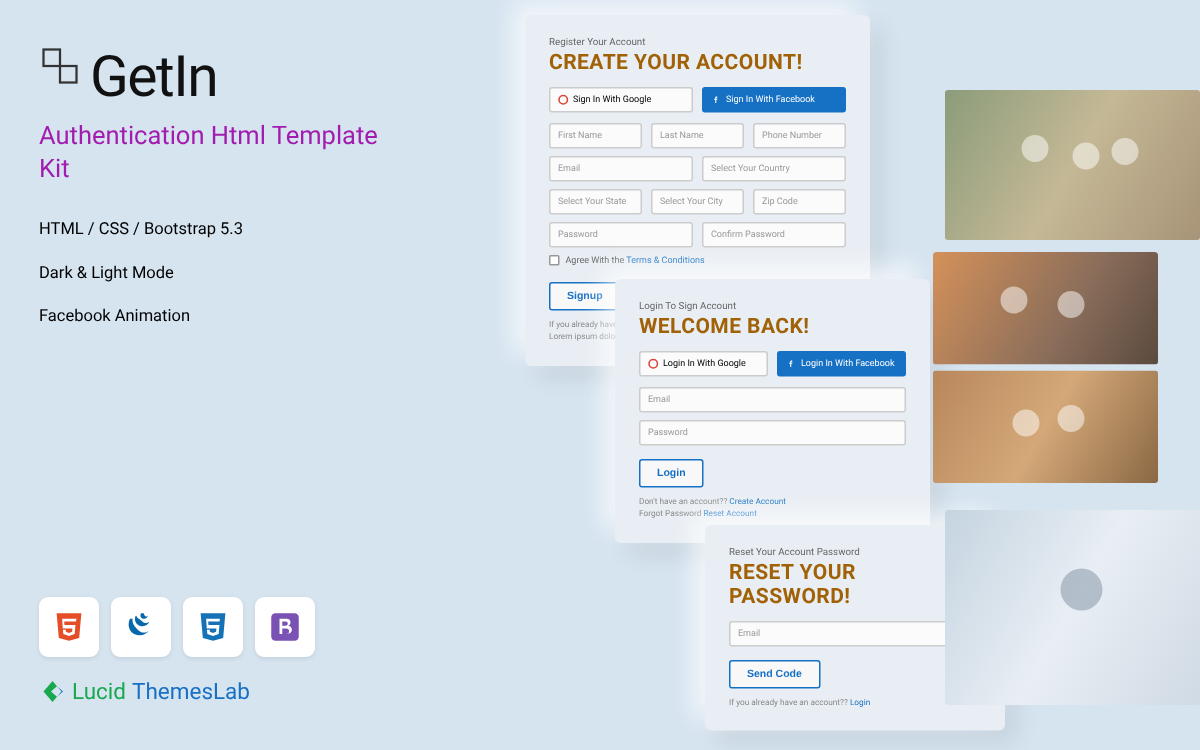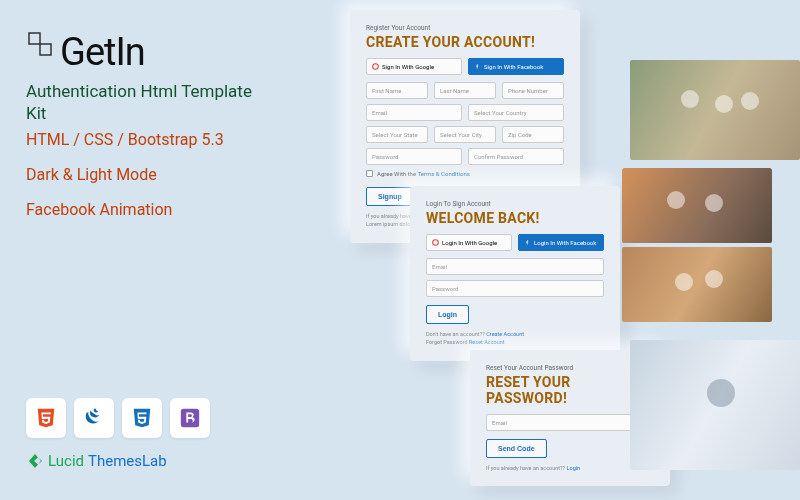--- a/index.html
+++ b/index.html
@@ -3,23 +3,23 @@
 <meta charset="utf-8">
 <style>
 *{box-sizing:border-box;margin:0;padding:0}
 body{font-family:-apple-system,BlinkMacSystemFont,"Segoe UI",Roboto,sans-serif;width:800px;height:500px;background:#d6e4f0;overflow:hidden;position:relative}
 .page{width:800px;height:500px;display:flex}
 .left{width:280px;padding:30px 26px;display:flex;flex-direction:column}
 .logo-row{display:flex;align-items:flex-start;gap:6px;margin-bottom:6px}
 .logo-mark{width:28px;height:28px;position:relative}
 .logo-mark svg{width:28px;height:28px}
 .brand{font-size:38px;font-weight:400;color:#111;letter-spacing:-1px}
-.subtitle{font-size:17px;color:#14532d;line-height:1.3;margin-bottom:6px;font-weight:400}
+.subtitle{font-size:17px;color:#a21caf;line-height:1.3;margin-bottom:22px;font-weight:400}
 .features{display:flex;flex-direction:column;gap:16px;margin-bottom:auto}
-.feature{font-size:16px;color:#c2410c;font-weight:400}
+.feature{font-size:11px;color:#000000;font-weight:400}
 .tech-row{display:flex;gap:8px;margin-top:18px;margin-bottom:14px}
 .tech-badge{width:40px;height:40px;background:#fff;border-radius:6px;display:flex;align-items:center;justify-content:center;box-shadow:0 1px 3px rgba(0,0,0,0.08)}
 .tech-badge svg{width:22px;height:22px}
 .bottom-logo{display:flex;align-items:center;gap:4px;font-size:15px;font-weight:400}
 .bottom-logo .l1{color:#1aa84f}
 .bottom-logo .l2{color:#1670c4}
 .bottom-logo svg{width:18px;height:18px}
 
 .right{position:relative;width:520px;height:476px}
 .card{position:absolute;background:#e9eef4;border-radius:4px;box-shadow:-8px -8px 16px rgba(255,255,255,0.7),8px 8px 16px rgba(0,0,0,0.08);padding:14px 16px}

